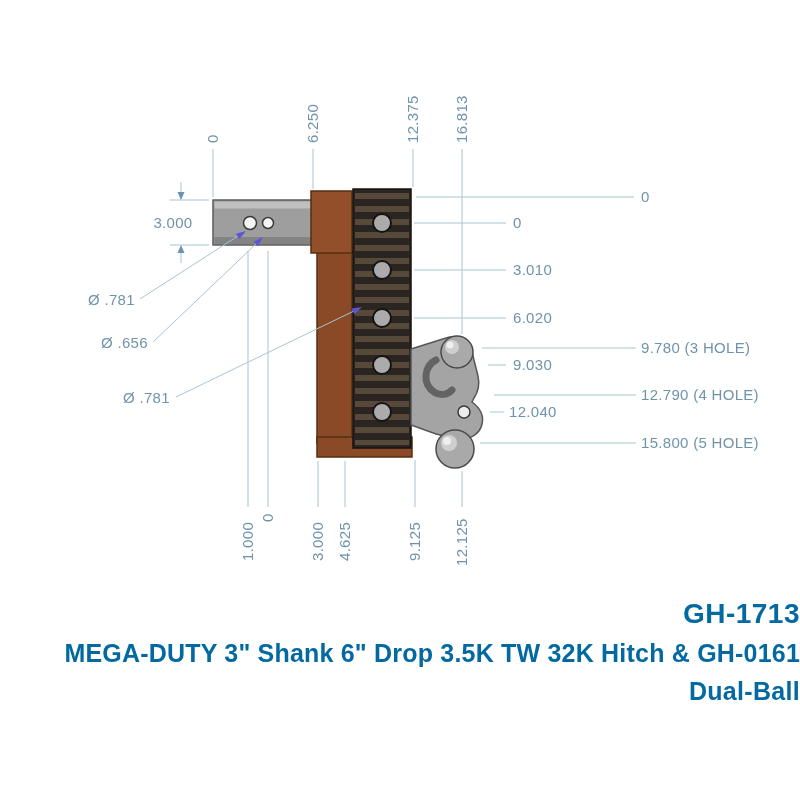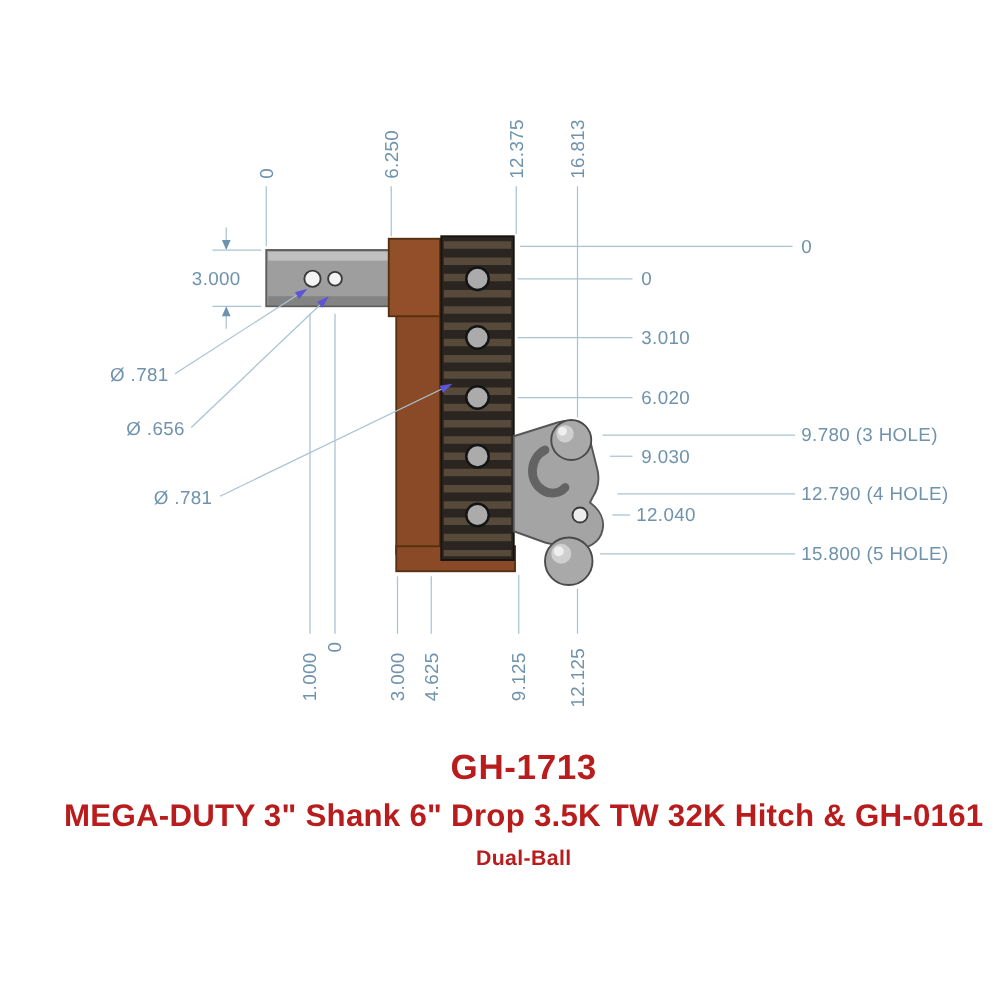--- a/index.html
+++ b/index.html
@@ -1,24 +1,24 @@
 <!DOCTYPE html>
 <html><head>
 <meta charset="utf-8">
 <style>
   * { margin:0; padding:0; box-sizing:border-box; }
   html,body { width:800px; height:800px; background:#ffffff; font-family:"Liberation Sans",sans-serif; }
   .page { position:relative; width:800px; height:800px; background:#ffffff; overflow:hidden; }
   svg { display:block; }
   .dim { font-family:"Liberation Sans",sans-serif; font-size:15px; fill:#6f93ac; letter-spacing:.3px; }
   .dimline { stroke:#a9c3d4; stroke-width:1; fill:none; }
-  .title-block { position:absolute; left:0; top:598px; width:800px; text-align:center; color:#b91c1c;padding-left:38px; }
+  .title-block { position:absolute; left:0; top:598px; width:800px; text-align:right; color:#0369a1;padding-left:38px; }
   .model { font-size:28px; font-weight:700; margin-bottom:9px; letter-spacing:.5px; }
   .desc { font-size:25px; font-weight:700; margin-bottom:9px; letter-spacing:.2px; }
-  .variant { font-size:17px; font-weight:700; letter-spacing:.3px; }
+  .variant { font-size:25px; font-weight:700; letter-spacing:.3px; }
 </style>
 </head>
 <body>
 
 <div class="page">
 
 <svg width="800" height="596" viewBox="0 0 800 596">
 
   <g>
     <rect x="213" y="200" width="120" height="45" fill="#9e9e9e" stroke="#5c5c5c" stroke-width="1.5"></rect>

